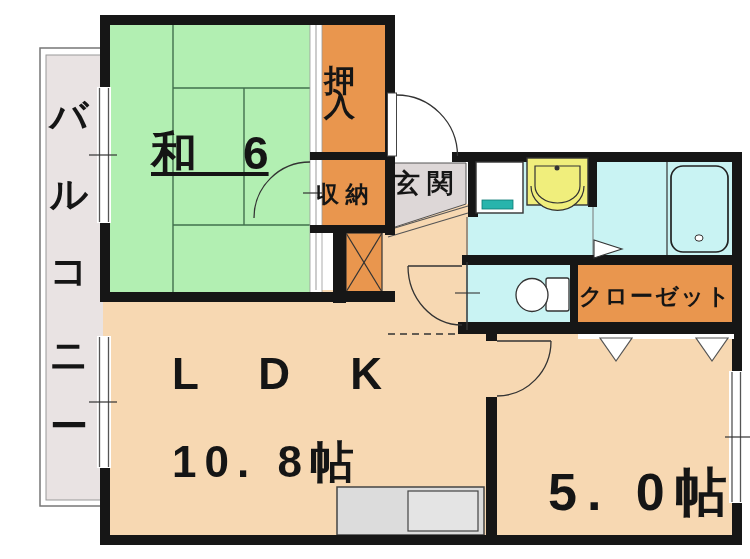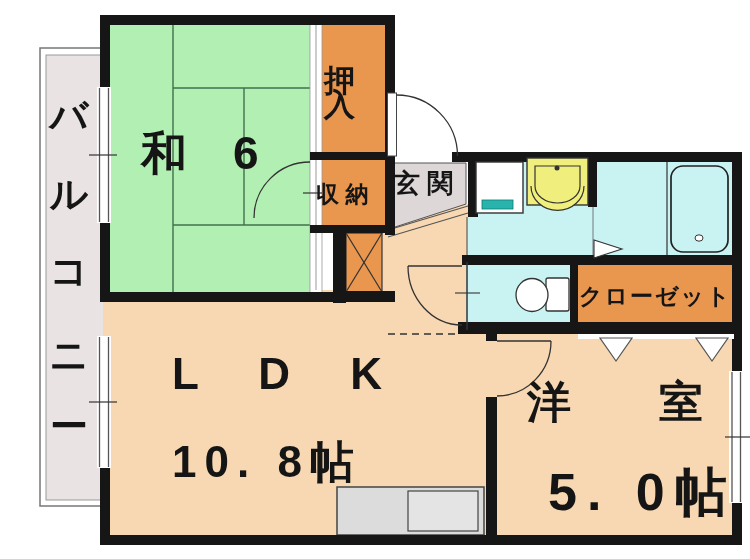--- a/index.html
+++ b/index.html
@@ -3,21 +3,21 @@
 <meta charset="utf-8">
 <style>
   html,body{margin:0;padding:0;background:#fff;}
   #canvas{position:relative;width:750px;height:559px;background:#fff;overflow:hidden;
           font-family:"Liberation Sans","DejaVu Sans",sans-serif;}
   #plan-svg{position:absolute;left:0;top:0;}
   .lbl{position:absolute;color:#151515;font-weight:600;white-space:pre;line-height:1;}
   .vert{writing-mode:vertical-rl;text-orientation:mixed;}
   .lbl-balcony{left:50px;top:72px;font-size:38px;letter-spacing:40px;}
   .lbl-oshiire{left:324px;top:40px;font-size:31px;letter-spacing:22px;}
-  .lbl-washitsu{left:141px;top:130px;font-size:46px;}
+  .lbl-washitsu{left:151px;top:130px;font-size:46px;text-decoration:underline;}
   .lbl-shuno{left:316px;top:183px;font-size:23px;text-align:center;}
   .lbl-genkan{left:394px;top:170px;font-size:26px;text-align:center;}
   .lbl-closet{left:579px;top:285px;font-size:23px;letter-spacing:2px;}
   .lbl-ldk{left:172px;top:352px;font-size:44px;letter-spacing:24px;}
   .lbl-ldk-size{left:172px;top:440px;font-size:44px;letter-spacing:8px;}
   .lbl-yoshitsu{left:527px;top:380px;font-size:44px;letter-spacing:22px;}
   .lbl-yoshitsu-size{left:548px;top:466px;font-size:52px;letter-spacing:10px;}
 </style>
 </head>
 <body>
@@ -166,15 +166,14 @@
 </svg>
 
   <div class="lbl vert lbl-balcony">バルコニー</div>
   <div class="lbl vert lbl-oshiire">押入</div>
   <div class="lbl lbl-washitsu">和　6</div>
   <div class="lbl lbl-shuno">収 納</div>
   <div class="lbl lbl-genkan">玄 関</div>
   <div class="lbl lbl-ldk">L D K</div>
   <div class="lbl lbl-closet">クローゼット</div>
   <div class="lbl lbl-ldk-size">10. 8帖</div>
-  <div class="lbl lbl-yoshitsu">洋　室</div>
   <div class="lbl lbl-yoshitsu-size">5. 0帖</div>
 </div>
 
 </body></html>

